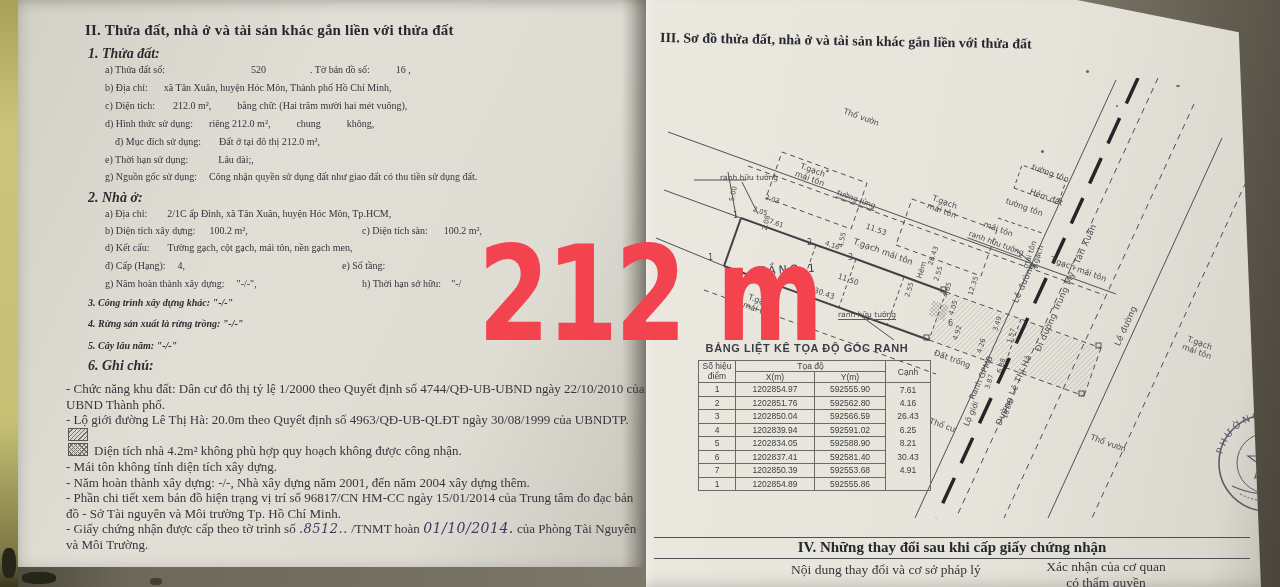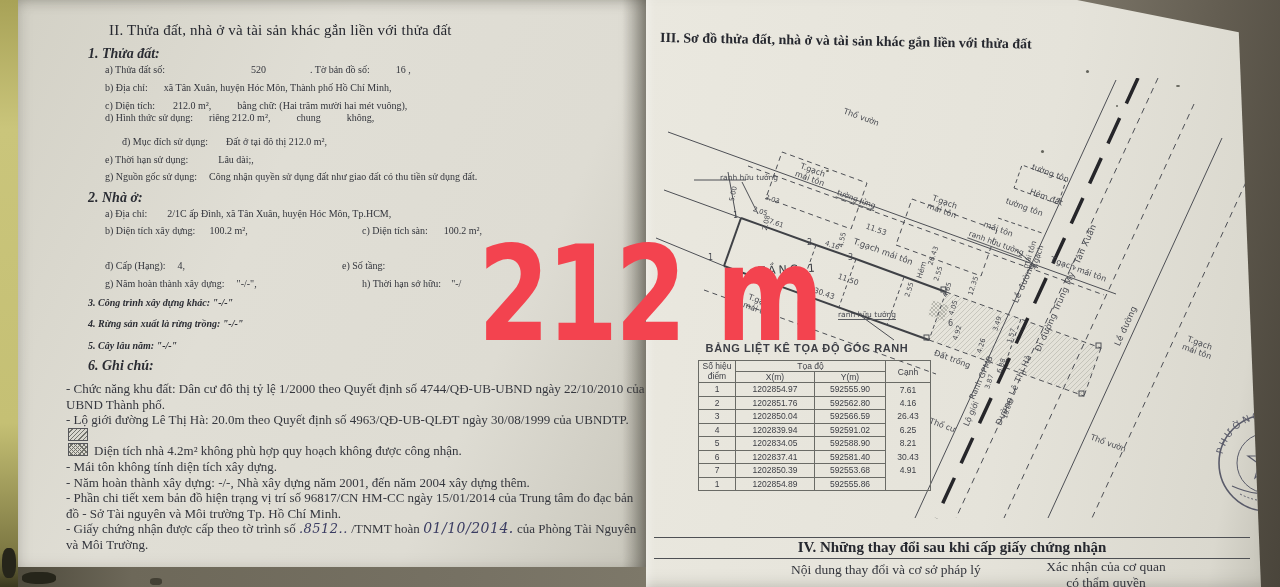--- a/index.html
+++ b/index.html
@@ -18,21 +18,21 @@
     background:linear-gradient(115deg,#d3d1c6,#e0ded5 38%,#dedcd3 72%,#c8c6bb);
     box-shadow:inset -16px 0 20px -10px rgba(58,55,45,.5), inset 5px 5px 16px -8px rgba(58,55,45,.4);}
   #page-right{position:absolute;left:646px;top:0;width:634px;height:587px;
     clip-path:polygon(0 0,68% 0,93.5% 5.5%,97% 100%,0 100%);
     background:linear-gradient(100deg,#eae8df,#e5e3da 58%,#dad8ce 90%,#c0beb3);
     box-shadow:inset 8px 0 12px -8px rgba(255,255,255,.6), inset -14px -6px 18px -10px rgba(70,64,54,.5);}
   
   .ln{position:absolute;white-space:nowrap;font-size:10px;color:#33353c;}
   .gap{display:inline-block;}
   .bi{font-weight:bold;font-style:italic;color:#2a2c33;}
-  .title2{position:absolute;font-size:15px;font-weight:normal;letter-spacing:.2px;color:#26282f;white-space:nowrap;margin-left:24px;}
+  .title2{position:absolute;font-size:15px;font-weight:bold;letter-spacing:.2px;color:#26282f;white-space:nowrap;}
   .notes{position:absolute;left:48px;top:381px;width:582px;font-size:13px;line-height:15.6px;color:#35373e;}
   .notes p{margin:0;}
   .swatch{display:inline-block;width:18px;height:11px;border:1px solid #55565a;vertical-align:-1px;margin:0 6px 0 2px;}
   .hatch{background:repeating-linear-gradient(135deg,#d9d7ce 0 2px,#72736c 2px 3px);}
   .crosshatch{background:repeating-linear-gradient(135deg,rgba(0,0,0,0) 0 2px,#72736c 2px 3px),repeating-linear-gradient(45deg,#d9d7ce 0 2px,#72736c 2px 3px);}
   .hand{font-family:"DejaVu Serif",serif;font-style:italic;color:#3a3c62;letter-spacing:.5px;}
   
   #watermark{position:absolute;left:478px;top:228px;font-family:"DejaVu Sans",sans-serif;
     font-weight:800;font-size:132px;line-height:1;letter-spacing:-4px;color:#f3434f;
     transform:scaleX(.78);transform-origin:left top;z-index:60;white-space:nowrap;}
@@ -78,42 +78,45 @@
 
     <div class="ln" style="left:87px;top:64px;">
       <span>a) Thửa đất số:</span><span class="gap" style="width:86px;"></span><span>520</span><span class="gap" style="width:44px;"></span><span>. Tờ bản đồ số:</span><span class="gap" style="width:26px;"></span><span>16 ,</span>
     </div>
     <div class="ln" style="left:87px;top:82px;text-align:center;">
       <span>b) Địa chỉ:</span><span class="gap" style="width:16px;"></span><span>xã Tân Xuân, huyện Hóc Môn, Thành phố Hồ Chí Minh,</span>
     </div>
     <div class="ln" style="left:87px;top:100px;">
       <span>c) Diện tích:</span><span class="gap" style="width:18px;"></span><span>212.0 m²,</span><span class="gap" style="width:26px;"></span><span>bằng chữ: (Hai trăm mười hai mét vuông),</span>
     </div>
-    <div class="ln" style="left:87px;top:112px;">
+    <div class="ln" style="left:87px;top:118px;">
       <span>d) Hình thức sử dụng:</span><span class="gap" style="width:16px;"></span><span>riêng 212.0 m²,</span><span class="gap" style="width:26px;"></span><span>chung</span><span class="gap" style="width:26px;"></span><span>không,</span>
     </div>
-    <div class="ln" style="left:104px;top:136px;">
+    <div class="ln" style="left:97px;top:136px;">
       <span>đ) Mục đích sử dụng:</span><span class="gap" style="width:18px;"></span><span>Đất ở tại đô thị 212.0 m²,</span>
     </div>
     <div class="ln" style="left:87px;top:171px;">
       <span>g) Nguồn gốc sử dụng:</span><span class="gap" style="width:12px;"></span><span>Công nhận quyền sử dụng đất như giao đất có thu tiền sử dụng đất.</span>
     </div>
     <div class="ln" style="left:87px;top:154px;">
       <span>e) Thời hạn sử dụng:</span><span class="gap" style="width:30px;"></span><span>Lâu dài;,</span>
     </div>
 
     <div class="ln bi" style="left:70px;top:190px;font-size:14px;">2. Nhà ở:</div>
     <div class="ln" style="left:87px;top:208px;text-align:right;">
       <span>a) Địa chỉ:</span><span class="gap" style="width:20px;"></span><span>2/1C ấp Đình, xã Tân Xuân, huyện Hóc Môn, Tp.HCM,</span>
     </div>
     <div class="ln" style="left:87px;top:225px;">
       <span>b) Diện tích xây dựng:</span><span class="gap" style="width:14px;"></span><span>100.2 m²,</span>
     </div>
     <div class="ln" style="left:344px;top:225px;">
       <span>c) Diện tích sàn:</span><span class="gap" style="width:16px;"></span><span>100.2 m²,</span>
+    </div>
+    <div class="ln" style="left:87px;top:242px;">
+      <span>d) Kết cấu:</span><span class="gap" style="width:18px;"></span><span>Tường gạch, cột gạch, mái tôn, nền gạch men,</span>
     </div>
     <div class="ln" style="left:87px;top:260px;">
       <span>đ) Cấp (Hạng):</span><span class="gap" style="width:12px;"></span><span>4,</span>
     </div>
     <div class="ln" style="left:324px;top:260px;">
       <span>e) Số tầng:</span>
     </div>
     <div class="ln" style="left:87px;top:278px;">
       <span>g) Năm hoàn thành xây dựng:</span><span class="gap" style="width:12px;"></span><span>"-/-",</span>
     </div>

